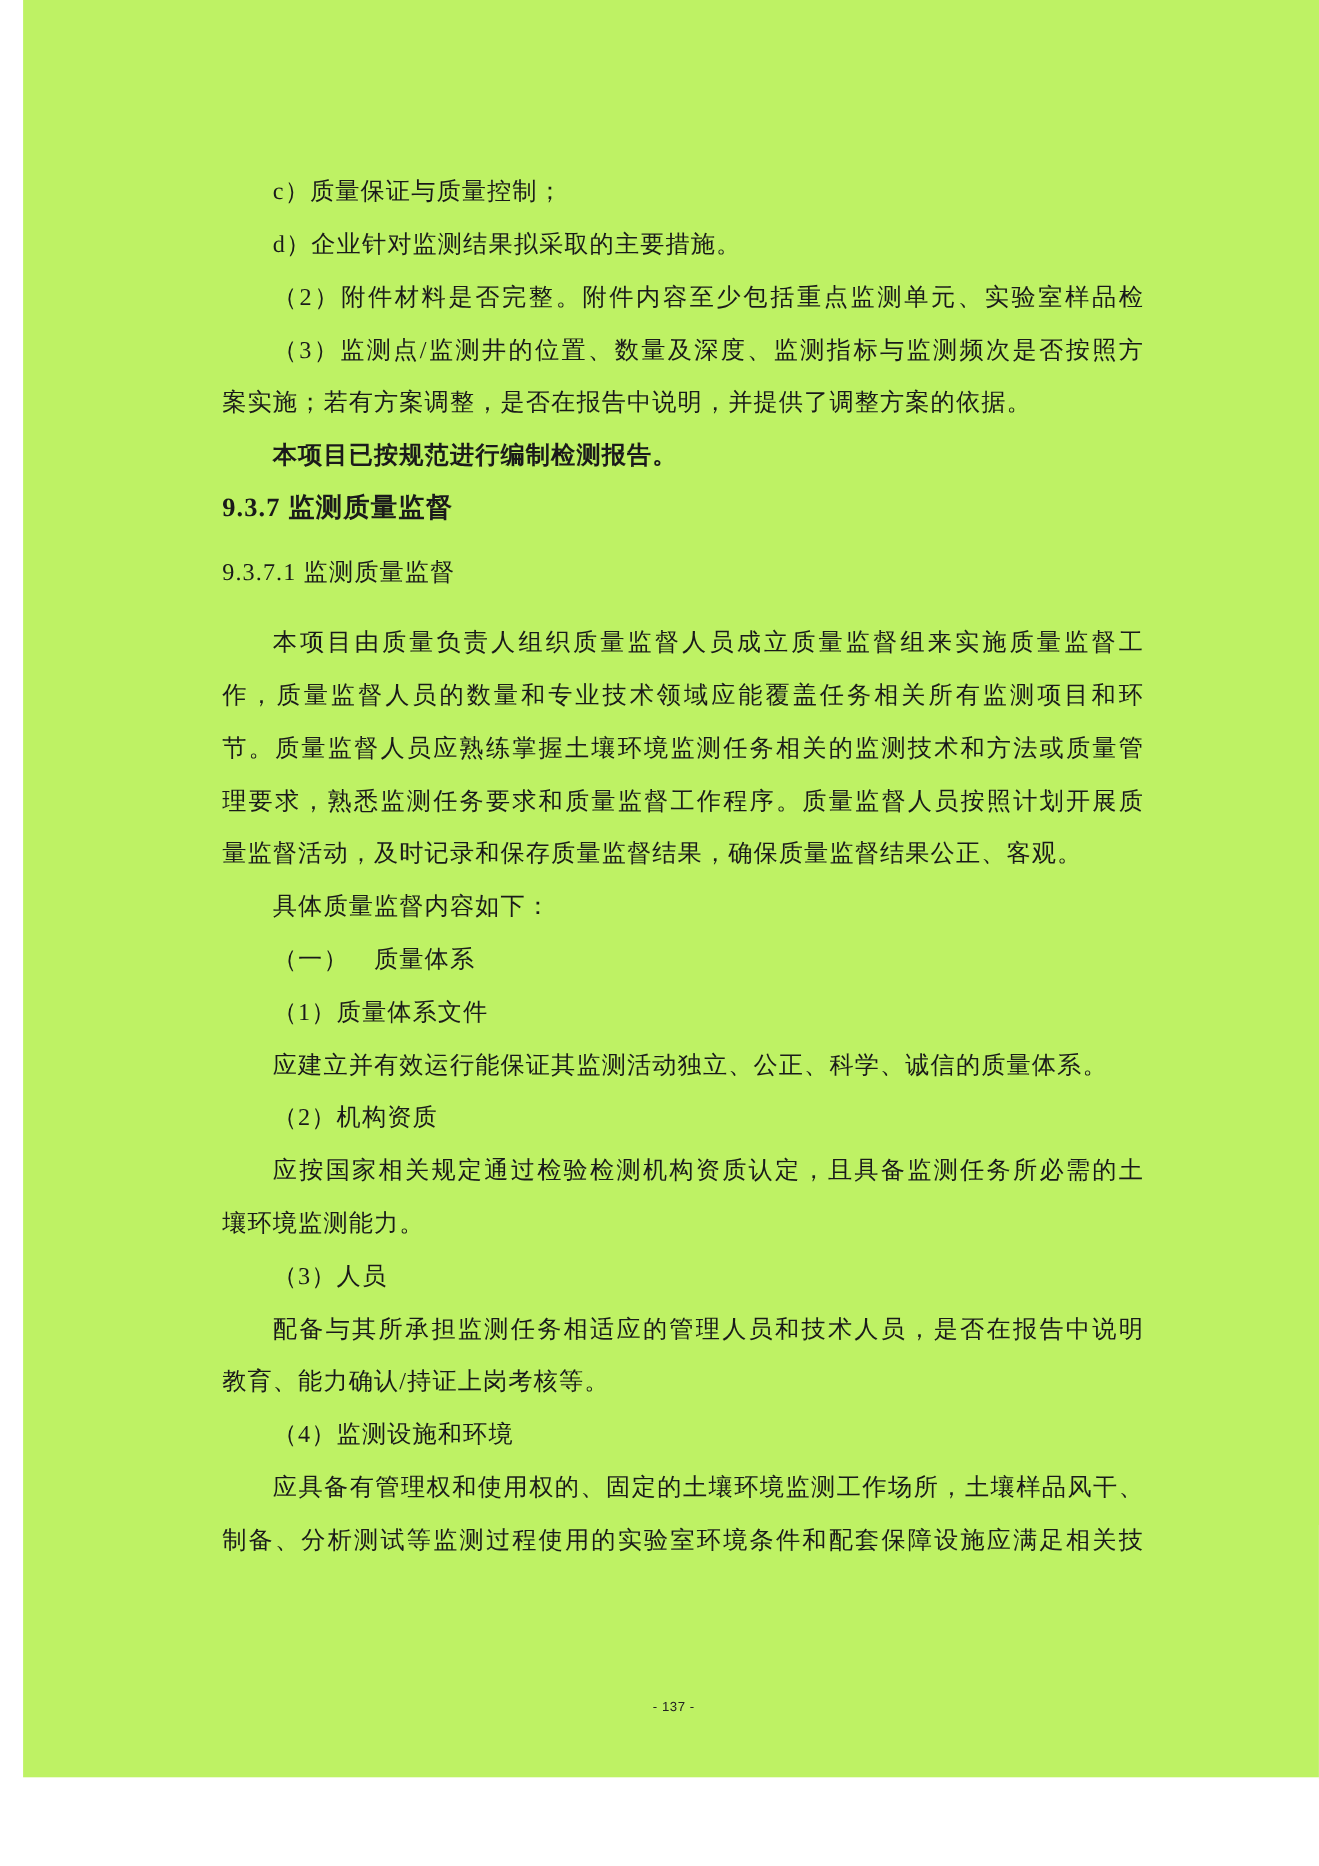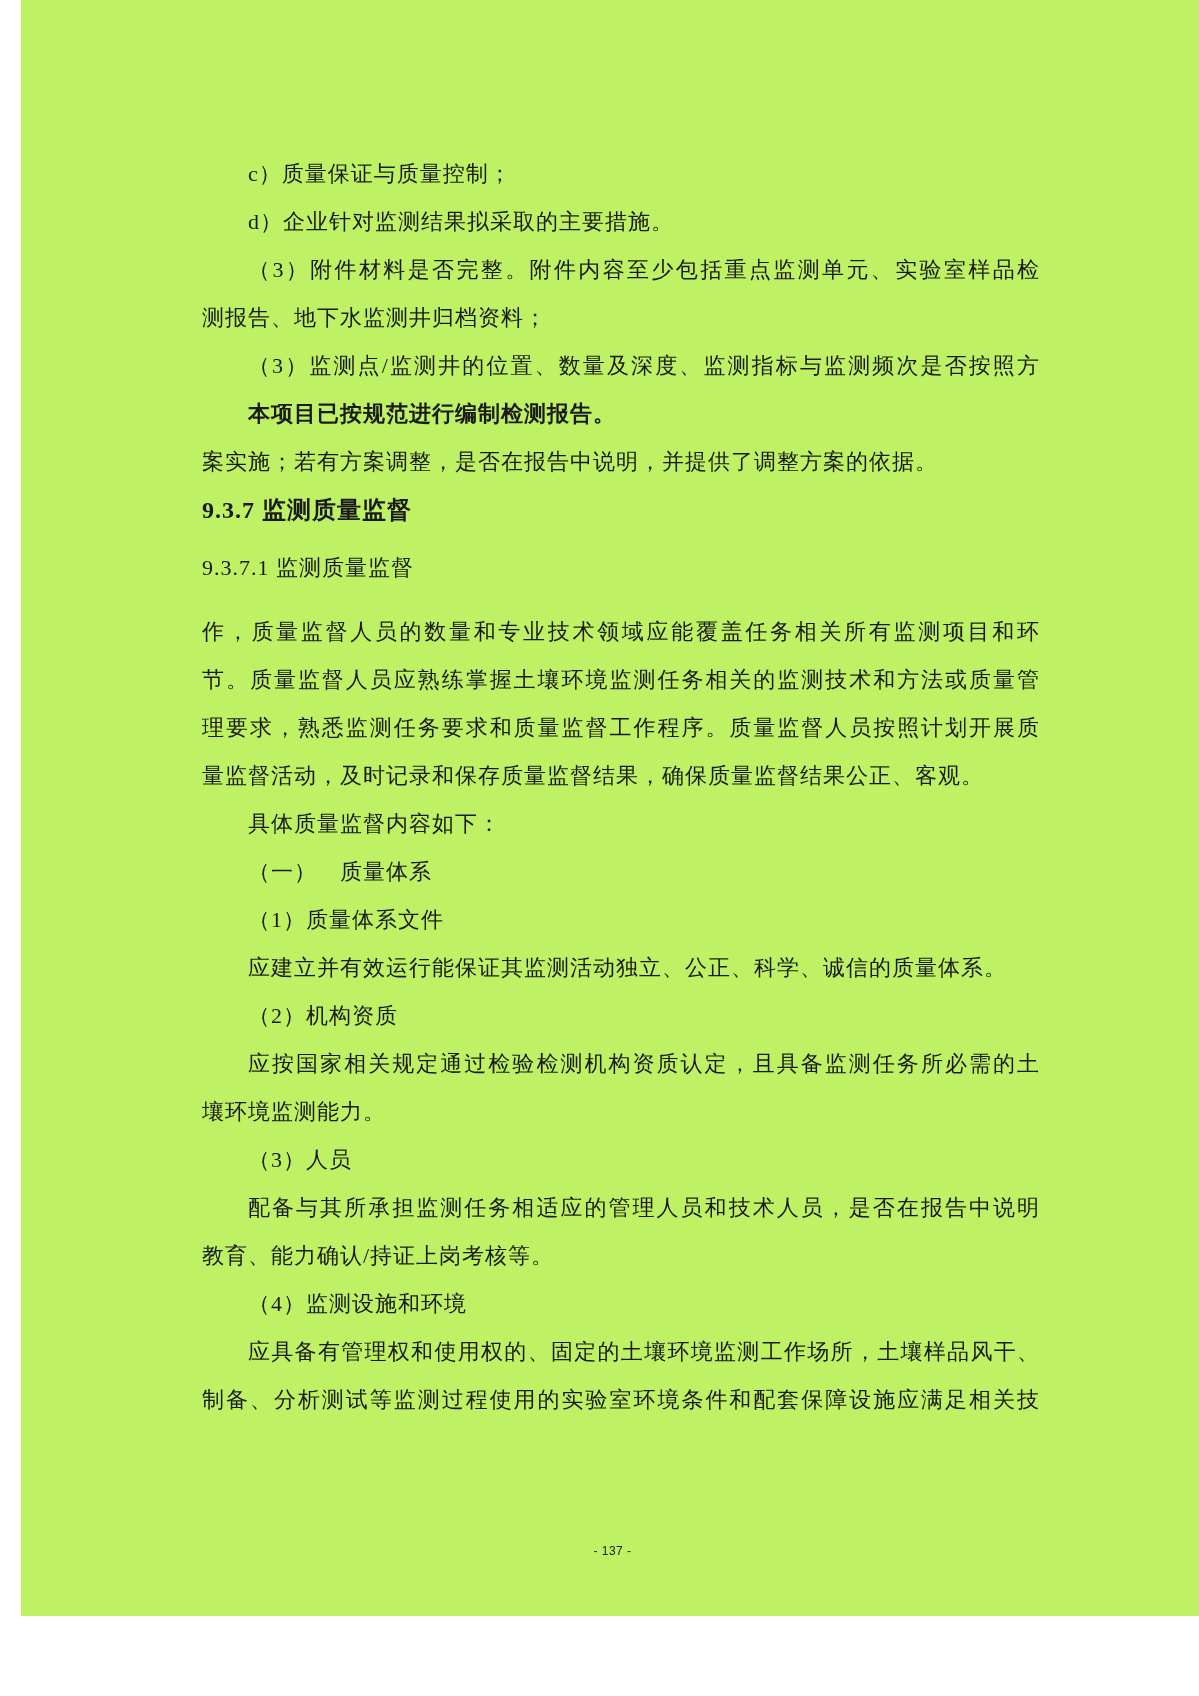--- a/index.html
+++ b/index.html
@@ -58,27 +58,27 @@
     letter-spacing: 0.5px;
   }
 </style>
 </head>
 <body>
 
 <div class="page">
   <div class="content">
     <div class="line indent">c）质量保证与质量控制；</div>
     <div class="line indent">d）企业针对监测结果拟采取的主要措施。</div>
-    <div class="line indent justify">（3）附件材料是否完整。附件内容至少包括重点监测单元、实验室样品检</div>
-    <div class="line">测报告、地下水监测井归档资料；</div>
+    <div class="line indent justify">（2）附件材料是否完整。附件内容至少包括重点监测单元、实验室样品检</div>
     <div class="line indent justify">（3）监测点/监测井的位置、数量及深度、监测指标与监测频次是否按照方</div>
+    <div class="line">案实施；若有方案调整，是否在报告中说明，并提供了调整方案的依据。</div>
     <div class="line indent bold">本项目已按规范进行编制检测报告。</div>
-    <div class="line">案实施；若有方案调整，是否在报告中说明，并提供了调整方案的依据。</div>
     <div class="line h2">9.3.7 监测质量监督</div>
     <div class="line h3">9.3.7.1 监测质量监督</div>
+    <div class="line indent justify">本项目由质量负责人组织质量监督人员成立质量监督组来实施质量监督工</div>
     <div class="line justify">作，质量监督人员的数量和专业技术领域应能覆盖任务相关所有监测项目和环</div>
     <div class="line justify">节。质量监督人员应熟练掌握土壤环境监测任务相关的监测技术和方法或质量管</div>
     <div class="line justify">理要求，熟悉监测任务要求和质量监督工作程序。质量监督人员按照计划开展质</div>
     <div class="line">量监督活动，及时记录和保存质量监督结果，确保质量监督结果公正、客观。</div>
     <div class="line indent">具体质量监督内容如下：</div>
     <div class="line indent">（一）　质量体系</div>
     <div class="line indent">（1）质量体系文件</div>
     <div class="line indent">应建立并有效运行能保证其监测活动独立、公正、科学、诚信的质量体系。</div>
     <div class="line indent">（2）机构资质</div>
     <div class="line indent justify">应按国家相关规定通过检验检测机构资质认定，且具备监测任务所必需的土</div>

